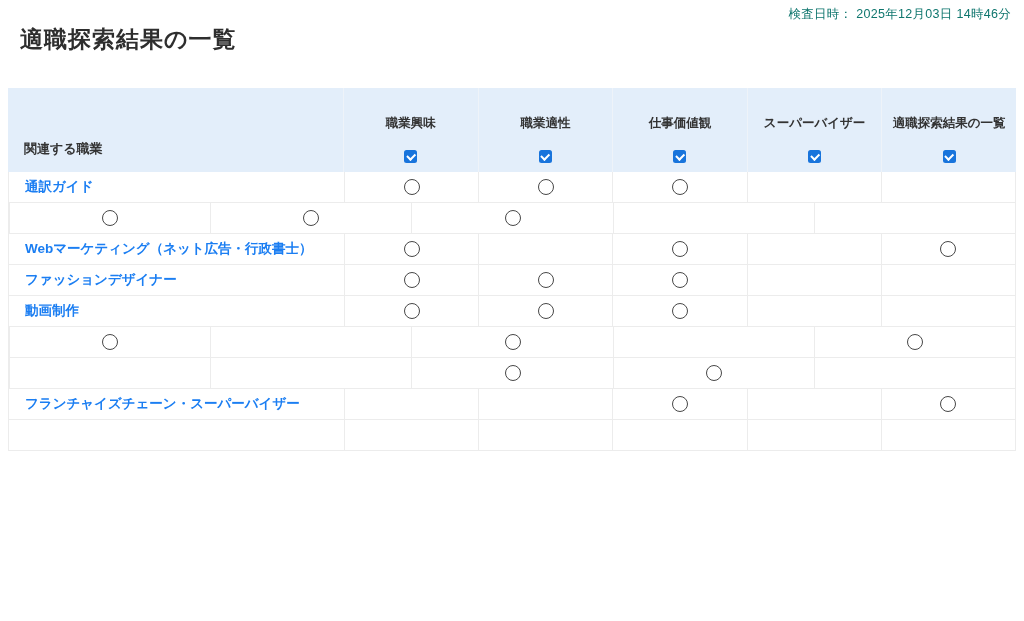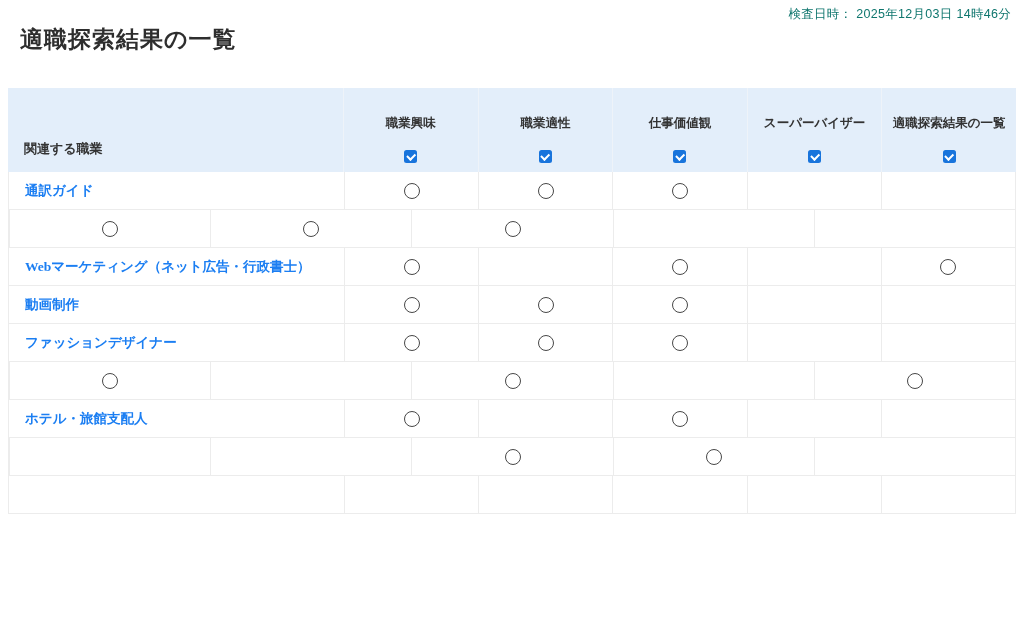--- a/index.html
+++ b/index.html
@@ -19,21 +19,21 @@
   .page-title {
     position:absolute; top:24px; left:8px;
     font-size:23px; font-weight:700; color:#2e2e2e;
     letter-spacing:1px;
     margin-left:12px;
   }
   .results-table { position:absolute; top:88px; left:8px; width:1008px; }
 
   
   .thead { display:flex; background:var(--header-bg,#e3eefa); height:84px; }
-  .label-cell { width:335px; flex:none;font-family:Liberation Serif, serif; }
+  .label-cell { width:335px; flex:none; }
   .thead .label-cell {
     display:flex; align-items:flex-end;
     padding:0 0 14px 16px;
     font-size:13px; font-weight:700; color:#333;
   }
   .col-cell {
     flex:1; display:flex; flex-direction:column; align-items:center;
     padding-top:27px; border-left:1px solid #eef3f9;
   }
   .col-label { font-size:12.5px; font-weight:700; color:#333; }
@@ -45,21 +45,21 @@
   }
   .checkbox::after {
     content:""; position:absolute; left:2.5px; top:3px;
     width:6px; height:3.5px;
     border-left:2px solid #fff; border-bottom:2px solid #fff;
     transform:rotate(-45deg);
   }
 
   
   .tbody { border-left:1px solid #ececec; border-right:1px solid #ececec; }
-  .trow { display:flex; height:38px; border-bottom:1px solid #ececec; align-items:stretch; }
+  .trow { display:flex; height:31px; border-bottom:1px solid #ececec; align-items:stretch; }
   .trow .label-cell { display:flex; align-items:center; padding-left:16px; }
   .job-link {
     font-size:13.5px; font-weight:700;
     color:var(--link-blue,#1b7ef2);
     text-decoration:none; cursor:pointer;
   }
   .mark-cell {
     flex:1; display:flex; align-items:center; justify-content:center;
     border-left:1px solid #ececec;
   }
@@ -152,94 +152,94 @@
           <span class="circle"></span>
         </div>
         <div class="mark-cell"></div>
         <div class="mark-cell">
           <span class="circle"></span>
         </div>
       </div>
 
   <div class="trow">
     <div class="cell label-cell">
+      <a class="job-link">ファッションデザイナー</a>
+    </div>
+  <div class="mark-cell">
+          <span class="circle"></span>
+        </div>
+        <div class="mark-cell">
+          <span class="circle"></span>
+        </div>
+        <div class="mark-cell">
+          <span class="circle"></span>
+        </div>
+        <div class="mark-cell"></div>
+        <div class="mark-cell"></div>
+      </div>
+
+  <div class="trow">
+    <div class="cell label-cell">
       <a class="job-link">動画制作</a>
     </div>
   <div class="mark-cell">
           <span class="circle"></span>
         </div>
         <div class="mark-cell">
           <span class="circle"></span>
         </div>
         <div class="mark-cell">
           <span class="circle"></span>
         </div>
         <div class="mark-cell"></div>
         <div class="mark-cell"></div>
       </div>
 
   <div class="trow">
-    <div class="cell label-cell">
-      <a class="job-link">ファッションデザイナー</a>
-    </div>
-  <div class="mark-cell">
-          <span class="circle"></span>
-        </div>
-        <div class="mark-cell">
-          <span class="circle"></span>
-        </div>
-        <div class="mark-cell">
-          <span class="circle"></span>
-        </div>
-        <div class="mark-cell"></div>
-        <div class="mark-cell"></div>
-      </div>
-
-  <div class="trow">
-  <div class="mark-cell">
-          <span class="circle"></span>
-        </div>
-        <div class="mark-cell"></div>
-        <div class="mark-cell">
-          <span class="circle"></span>
-        </div>
-        <div class="mark-cell"></div>
-        <div class="mark-cell">
-          <span class="circle"></span>
-        </div>
-      </div>
-
-  <div class="trow">
-    <div class="cell label-cell">
-      <a class="job-link">ホテル・旅館支配人</a>
-    </div>
-  <div class="mark-cell">
-          <span class="circle"></span>
-        </div>
-        <div class="mark-cell"></div>
-        <div class="mark-cell">
-          <span class="circle"></span>
-        </div>
-        <div class="mark-cell"></div>
-        <div class="mark-cell"></div>
-      </div>
+  <div class="mark-cell">
+          <span class="circle"></span>
+        </div>
+        <div class="mark-cell"></div>
+        <div class="mark-cell">
+          <span class="circle"></span>
+        </div>
+        <div class="mark-cell"></div>
+        <div class="mark-cell">
+          <span class="circle"></span>
+        </div>
+      </div>
+
 
   <div class="trow">
   <div class="mark-cell"></div>
         <div class="mark-cell"></div>
         <div class="mark-cell">
           <span class="circle"></span>
         </div>
         <div class="mark-cell">
           <span class="circle"></span>
         </div>
         <div class="mark-cell"></div>
       </div>
 
 
+  <div class="trow">
+    <div class="cell label-cell">
+      <a class="job-link">フランチャイズチェーン・スーパーバイザー</a>
+    </div>
+  <div class="mark-cell"></div>
+        <div class="mark-cell"></div>
+        <div class="mark-cell">
+          <span class="circle"></span>
+        </div>
+        <div class="mark-cell"></div>
+        <div class="mark-cell">
+          <span class="circle"></span>
+        </div>
+      </div>
 
 
   <div class="trow">
     <div class="cell label-cell">
       
     </div>
   <div class="mark-cell"></div>
         <div class="mark-cell"></div>
         <div class="mark-cell"></div>
         <div class="mark-cell"></div>

